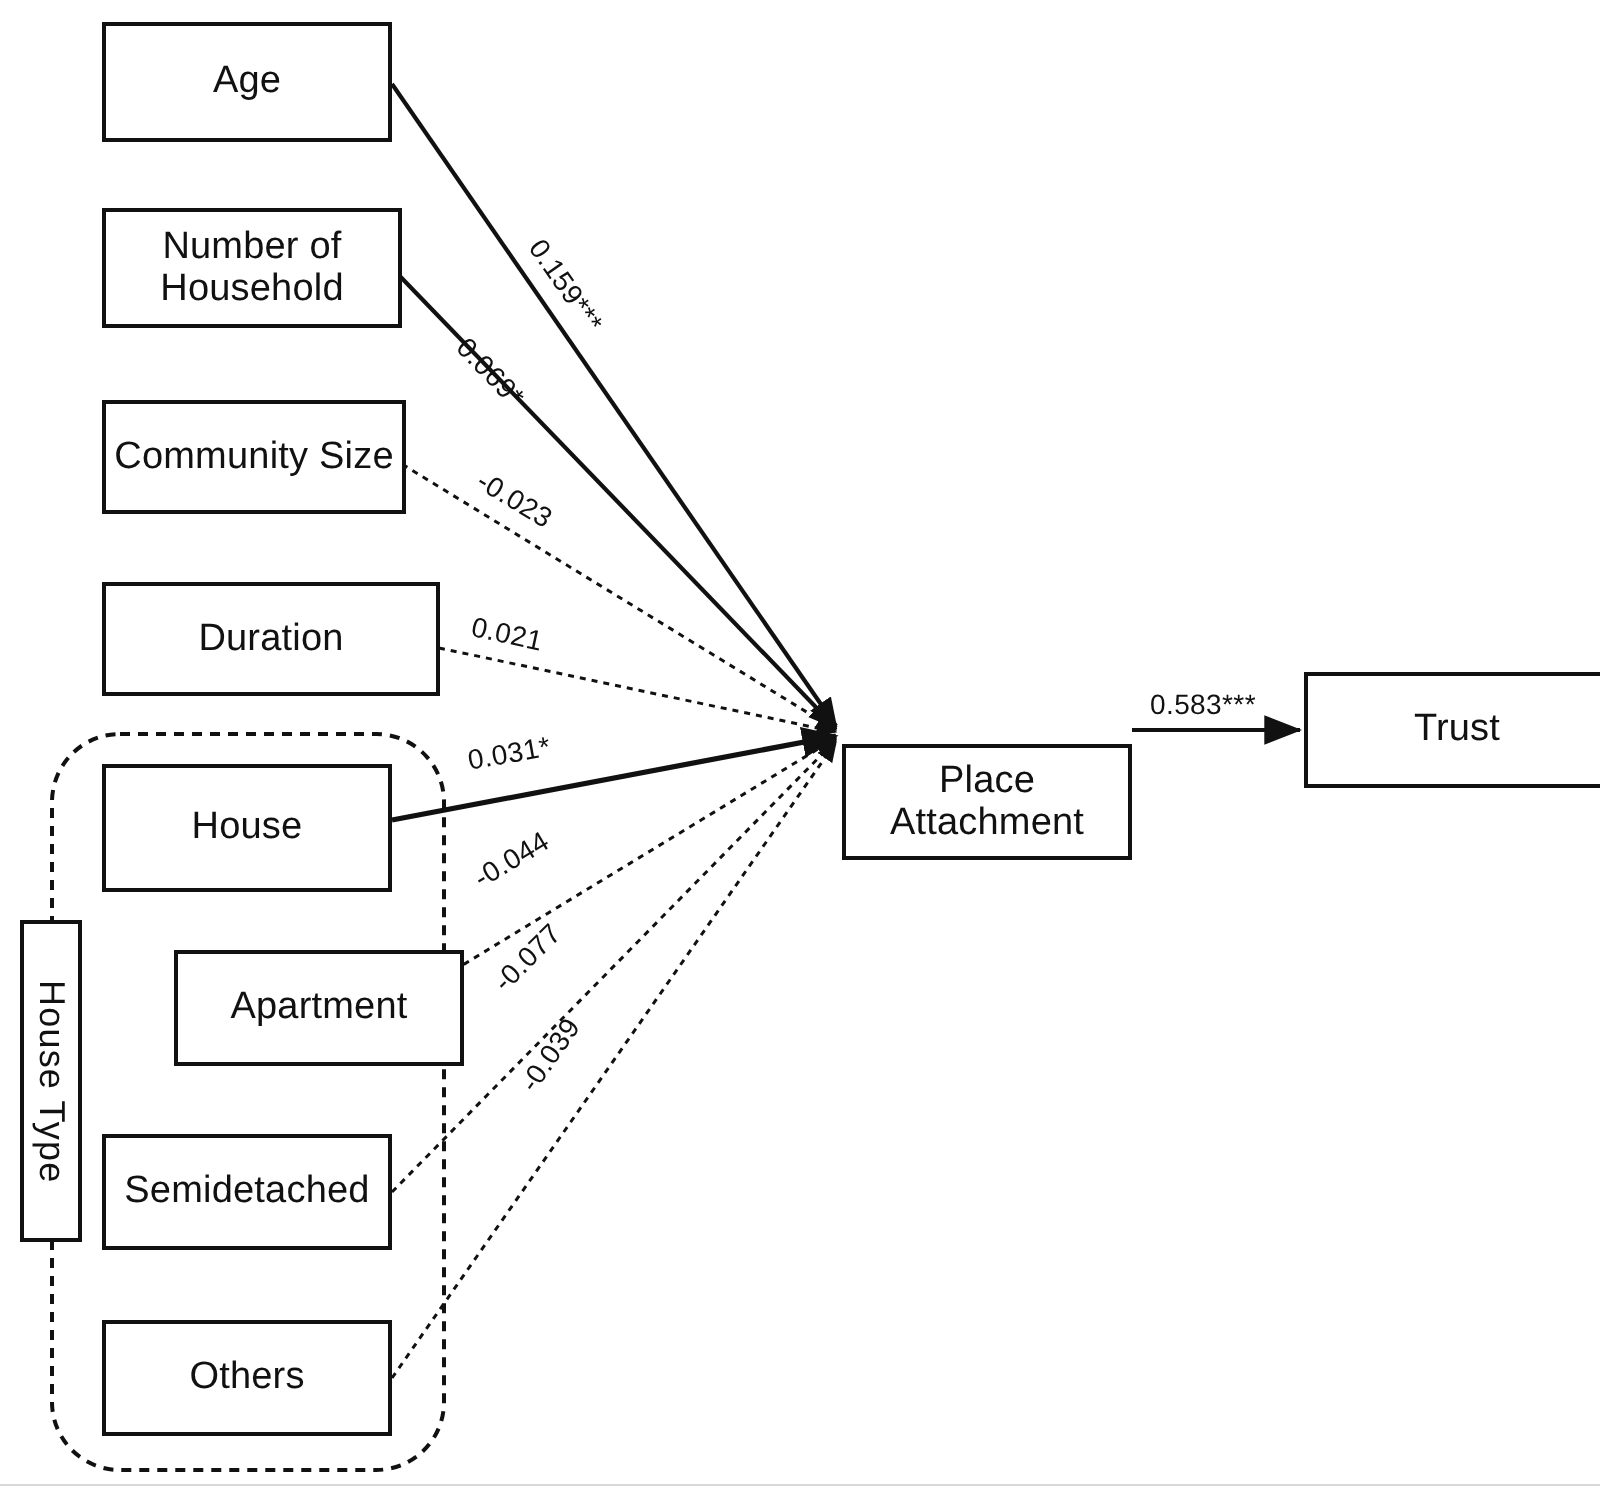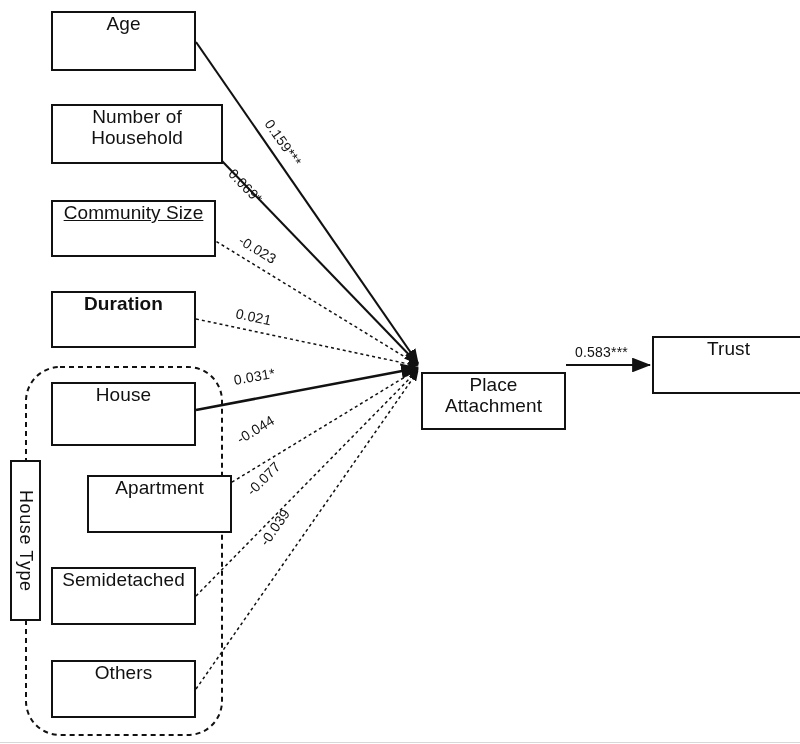--- a/index.html
+++ b/index.html
@@ -24,21 +24,21 @@
     top: 0;
     width: 800px;
     height: 744px;
   }
   .node-box {
     position: absolute;
     box-sizing: border-box;
     border: 2px solid #111111;
     background: #ffffff;
     display: flex;
-    align-items: flex-start;
+    align-items: center;
     justify-content: center;
     text-align: center;
     line-height: 1.12;
     color: #111111;
     font-size: 19px;
     letter-spacing: 0.1px;
     z-index: 3;
   }
   .node-box span {
     display: block;
@@ -117,29 +117,29 @@
 
     <line x1="196" y1="689" x2="418" y2="371" stroke="#111111" stroke-width="1.5" stroke-dasharray="3,3" marker-end="url(#arrowhead-big)"></line>
 
     <line x1="566" y1="365" x2="650" y2="365" stroke="#111111" stroke-width="2.1" marker-end="url(#arrowhead)"></line>
   </svg>
 
   <div class="node-box" style="left:51px; top:11px; width:145px; height:60px;">
     <span>Age</span>
   </div>
 
-  <div class="node-box" style="left:51px; top:104px; width:172px; height:60px;">
+  <div class="node-box" style="left:51px; top:104px; width:150px; height:60px;">
     <span>Number of<br>Household</span>
   </div>
 
-  <div class="node-box" style="left:51px; top:200px; width:165px; height:57px;text-decoration:underline;">
+  <div class="node-box" style="left:51px; top:200px; width:152px; height:57px;">
     <span>Community Size</span>
   </div>
 
-  <div class="node-box" style="left:51px; top:291px; width:145px; height:57px;font-weight:bold;">
+  <div class="node-box" style="left:51px; top:291px; width:169px; height:57px;">
     <span>Duration</span>
   </div>
 
   <div class="node-box" style="left:51px; top:382px; width:145px; height:64px;">
     <span>House</span>
   </div>
 
   <div class="node-box" style="left:51px; top:475px; width:145px; height:58px;margin-left:36px;">
     <span>Apartment</span>
   </div>

